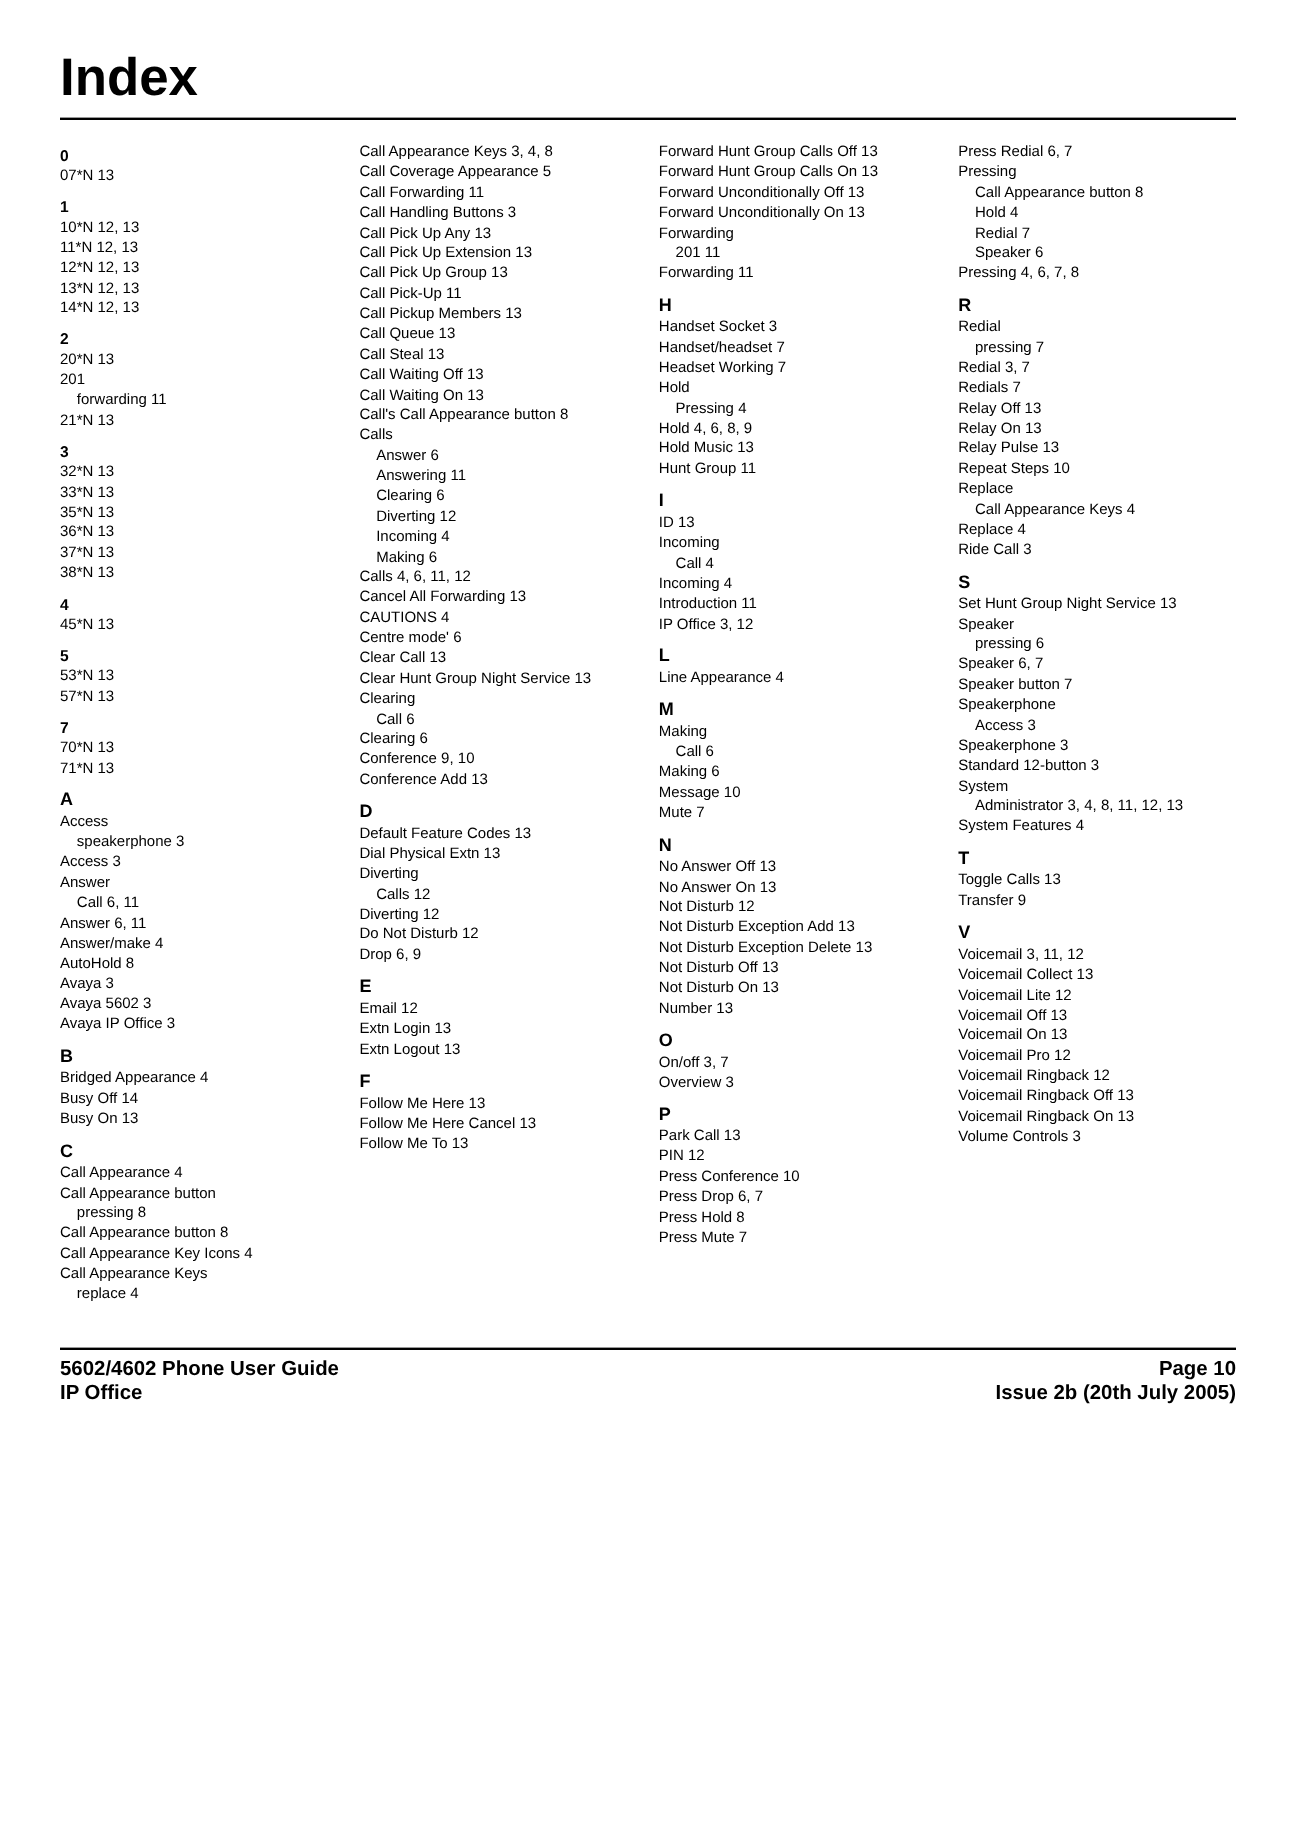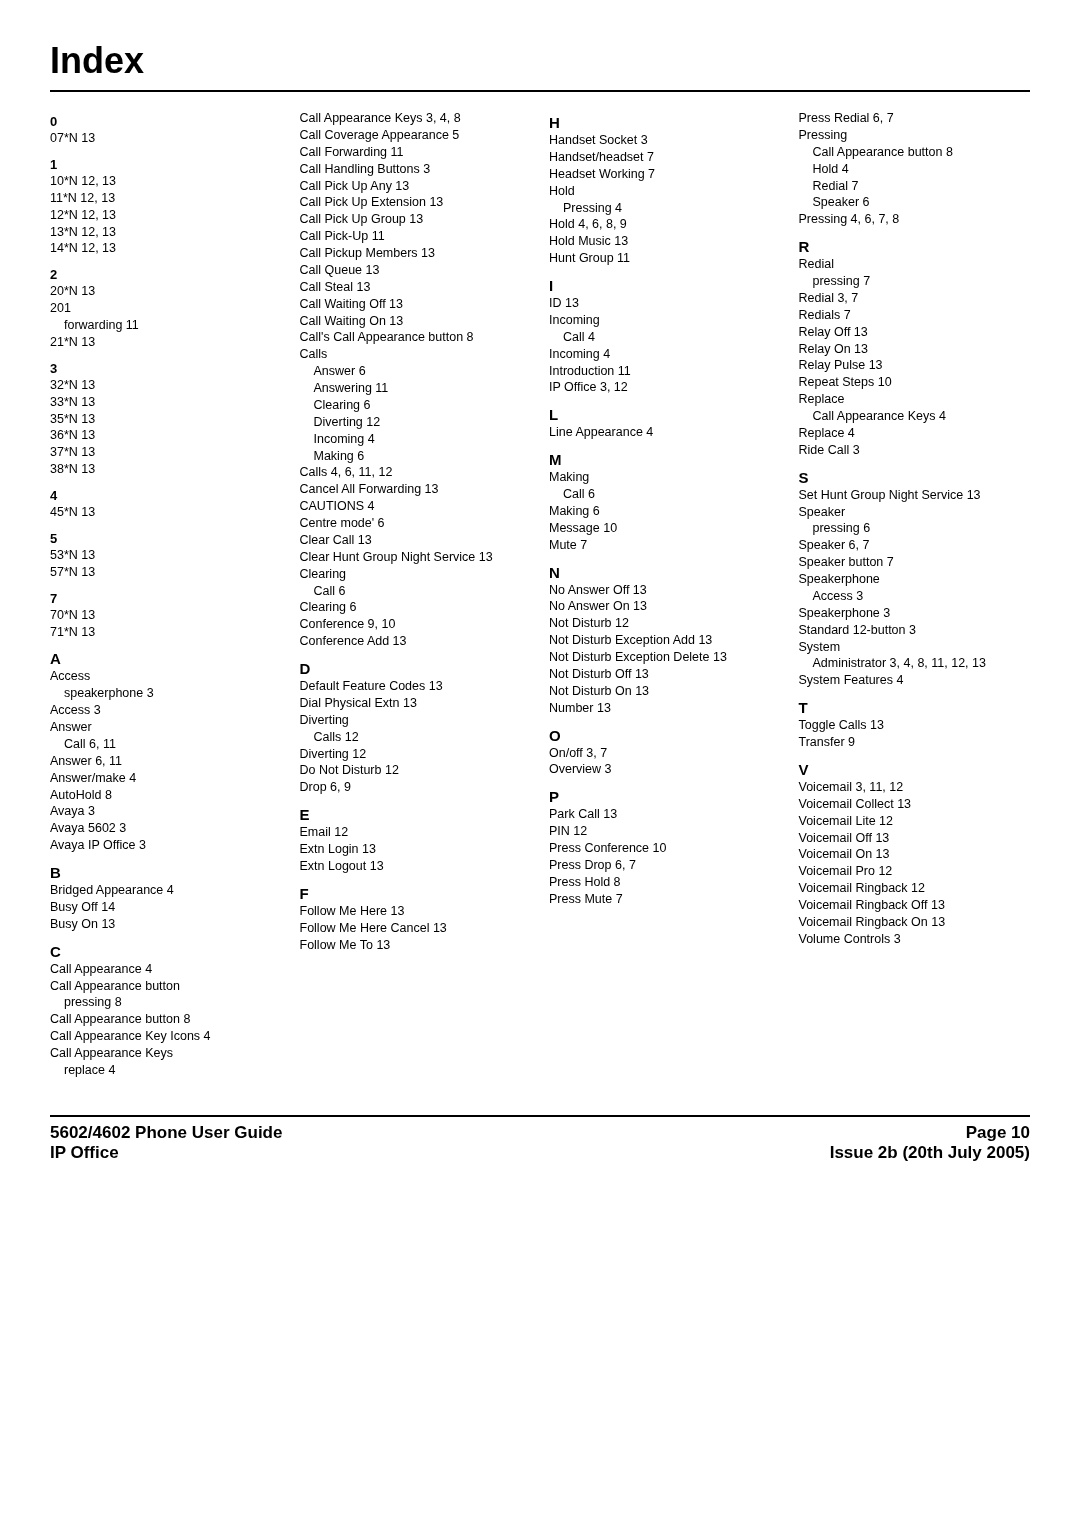--- a/index.html
+++ b/index.html
@@ -6,21 +6,21 @@
     body {
       background: #fff;
       font-family: Arial, Helvetica, sans-serif;
       font-size: 13px;
       color: #000;
       width: 1080px;
       min-height: 1528px;
       padding: 40px 50px 20px 50px;
     }
     .page-title {
-      font-size: 36px;
+      font-size: 44px;
       font-weight: bold;
       margin-bottom: 18px;
       border-bottom: 2px solid #000;
       padding-bottom: 8px;
     }
     .index-columns {
       display: grid;
       grid-template-columns: repeat(4, 1fr);
       gap: 0 18px;
       align-items: start;
@@ -198,20 +198,29 @@
       </div>
       <div class="entry-group">
         <div class="letter-heading">F</div>
         <div class="entry">Follow Me Here 13</div>
         <div class="entry">Follow Me Here Cancel 13</div>
         <div class="entry">Follow Me To 13</div>
       </div>
     </div>
     <div class="col">
       <div class="entry-group">
+        <div class="entry">Forward Hunt Group Calls Off 13</div>
+        <div class="entry">Forward Hunt Group Calls On 13</div>
+        <div class="entry">Forward Unconditionally Off 13</div>
+        <div class="entry">Forward Unconditionally On 13</div>
+        <div class="entry">Forwarding</div>
+        <div class="sub-entry">201 11</div>
+        <div class="entry">Forwarding 11</div>
+      </div>
+      <div class="entry-group">
         <div class="letter-heading">H</div>
         <div class="entry">Handset Socket 3</div>
         <div class="entry">Handset/headset 7</div>
         <div class="entry">Headset Working 7</div>
         <div class="entry">Hold</div>
         <div class="sub-entry">Pressing 4</div>
         <div class="entry">Hold 4, 6, 8, 9</div>
         <div class="entry">Hold Music 13</div>
         <div class="entry">Hunt Group 11</div>
       </div>

